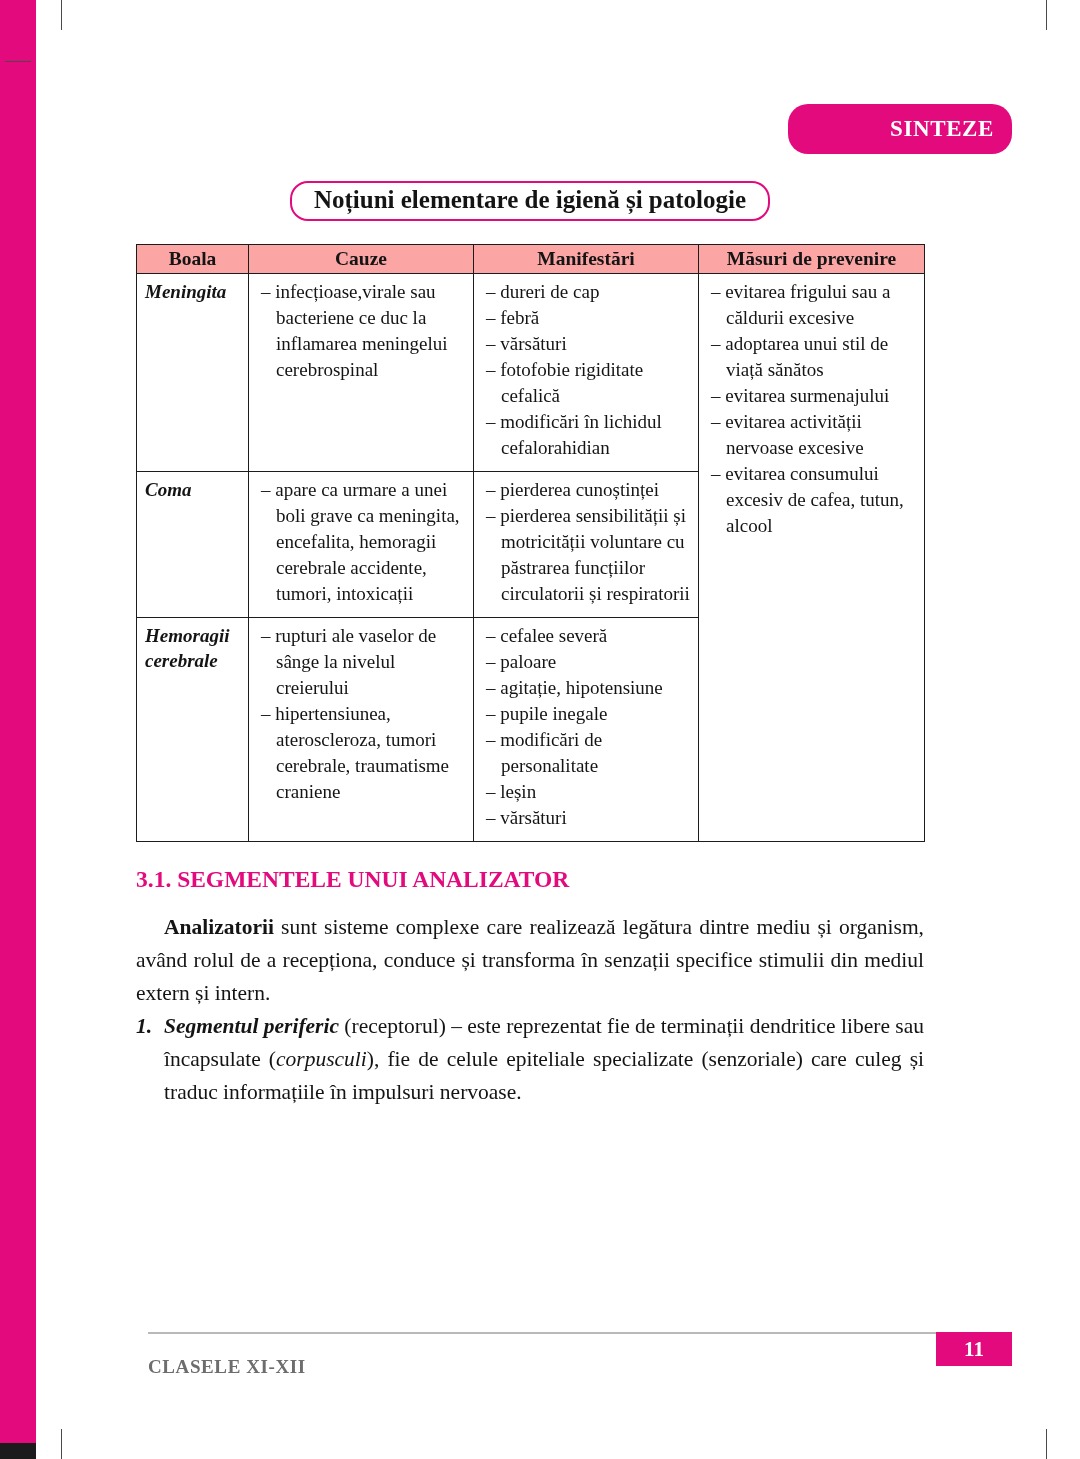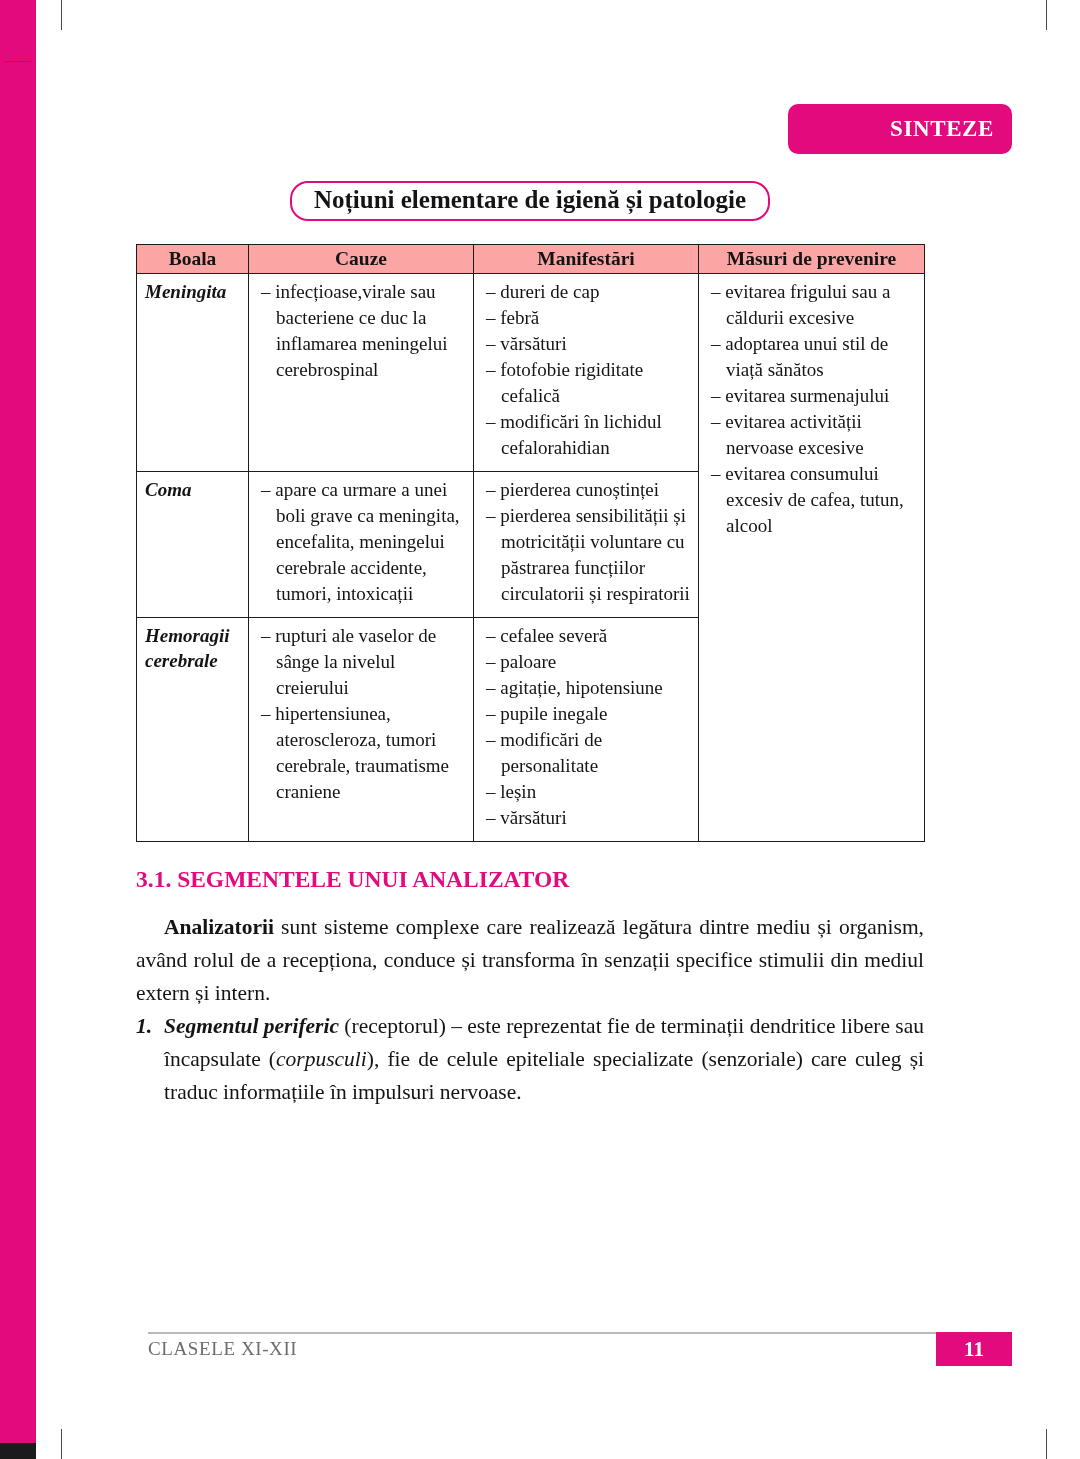--- a/index.html
+++ b/index.html
@@ -18,21 +18,21 @@
   .crop.v{width:1px;height:30px;}
   .crop.h{height:1px;width:26px;}
   .crop.tl{left:61px;top:0;}
   .crop.tr{left:1046px;top:0;}
   .crop.bl{left:61px;bottom:0;}
   .crop.br{left:1046px;bottom:0;}
   .crop.lh{left:5px;top:61px;}
 
   .badge{
     position:absolute;top:104px;right:68px;width:224px;height:50px;
-    background:var(--accent);border-radius:10px;color:#fff;
+    background:var(--accent);border-radius:20px;color:#fff;
     font-weight:bold;font-size:23px;line-height:50px;text-align:right;
     padding-right:18px;letter-spacing:.6px;
   }
 
   .content{position:absolute;left:136px;top:0;width:788px;}
 
   .titlebox{
     margin:181px auto 0;width:fit-content;max-width:740px;
     border:2px solid var(--accent);border-radius:18px;
     padding:3px 22px 5px;font-size:25px;font-weight:bold;text-align:center;
@@ -55,21 +55,21 @@
   .np{position:relative;padding-left:28px;}
   .np .marker{position:absolute;left:0;top:0;font-weight:bold;font-style:italic;}
   span.b{font-weight:bold;}
   span.i{font-style:italic;}
 
   .footer{
     position:absolute;left:148px;top:1332px;width:864px;
     display:flex;justify-content:space-between;align-items:flex-start;
     border-top:2px solid #b9b9b9;
   }
-  .footer-label{color:#6d6d6d;font-weight:normal;font-size:19px;letter-spacing:.6px;padding-top:4px;}
+  .footer-label{color:#6d6d6d;font-weight:bold;font-size:19px;letter-spacing:.6px;padding-top:22px;}
   .pagebox{
     width:76px;height:34px;margin-top:-2px;background:var(--accent);
     color:#fff;text-align:center;font-size:21px;font-weight:bold;line-height:34px;
   }
 </style>
 </head>
 <body>
 
 <div class="strip"></div>
 <div class="strip-end"></div>
@@ -117,21 +117,21 @@
             <div class="bullet">– evitarea frigului sau a căldurii excesive</div>
             <div class="bullet">– adoptarea unui stil de viață sănătos</div>
             <div class="bullet">– evitarea surmenajului</div>
             <div class="bullet">– evitarea activității nervoase excesive</div>
             <div class="bullet">– evitarea consumului excesiv de cafea, tutun, alcool</div>
           </td>
       </tr>
       <tr>
         <td class="boala">Coma</td>
         <td>
-            <div class="bullet">– apare ca urmare a unei boli grave ca meningita, encefalita, meningelui cerebrale accidente, tumori, intoxicații</div>
+            <div class="bullet">– apare ca urmare a unei boli grave ca meningita, encefalita, hemoragii cerebrale accidente, tumori, intoxicații</div>
           </td>
         <td>
             <div class="bullet">– pierderea cunoștinței</div>
             <div class="bullet">– pierderea sensibilității și motricității voluntare cu păstrarea funcțiilor circulatorii și respiratorii</div>
           </td>
       </tr>
       <tr>
         <td class="boala">Hemoragii cerebrale</td>
         <td>
             <div class="bullet">– rupturi ale vaselor de sânge la nivelul creierului</div>

